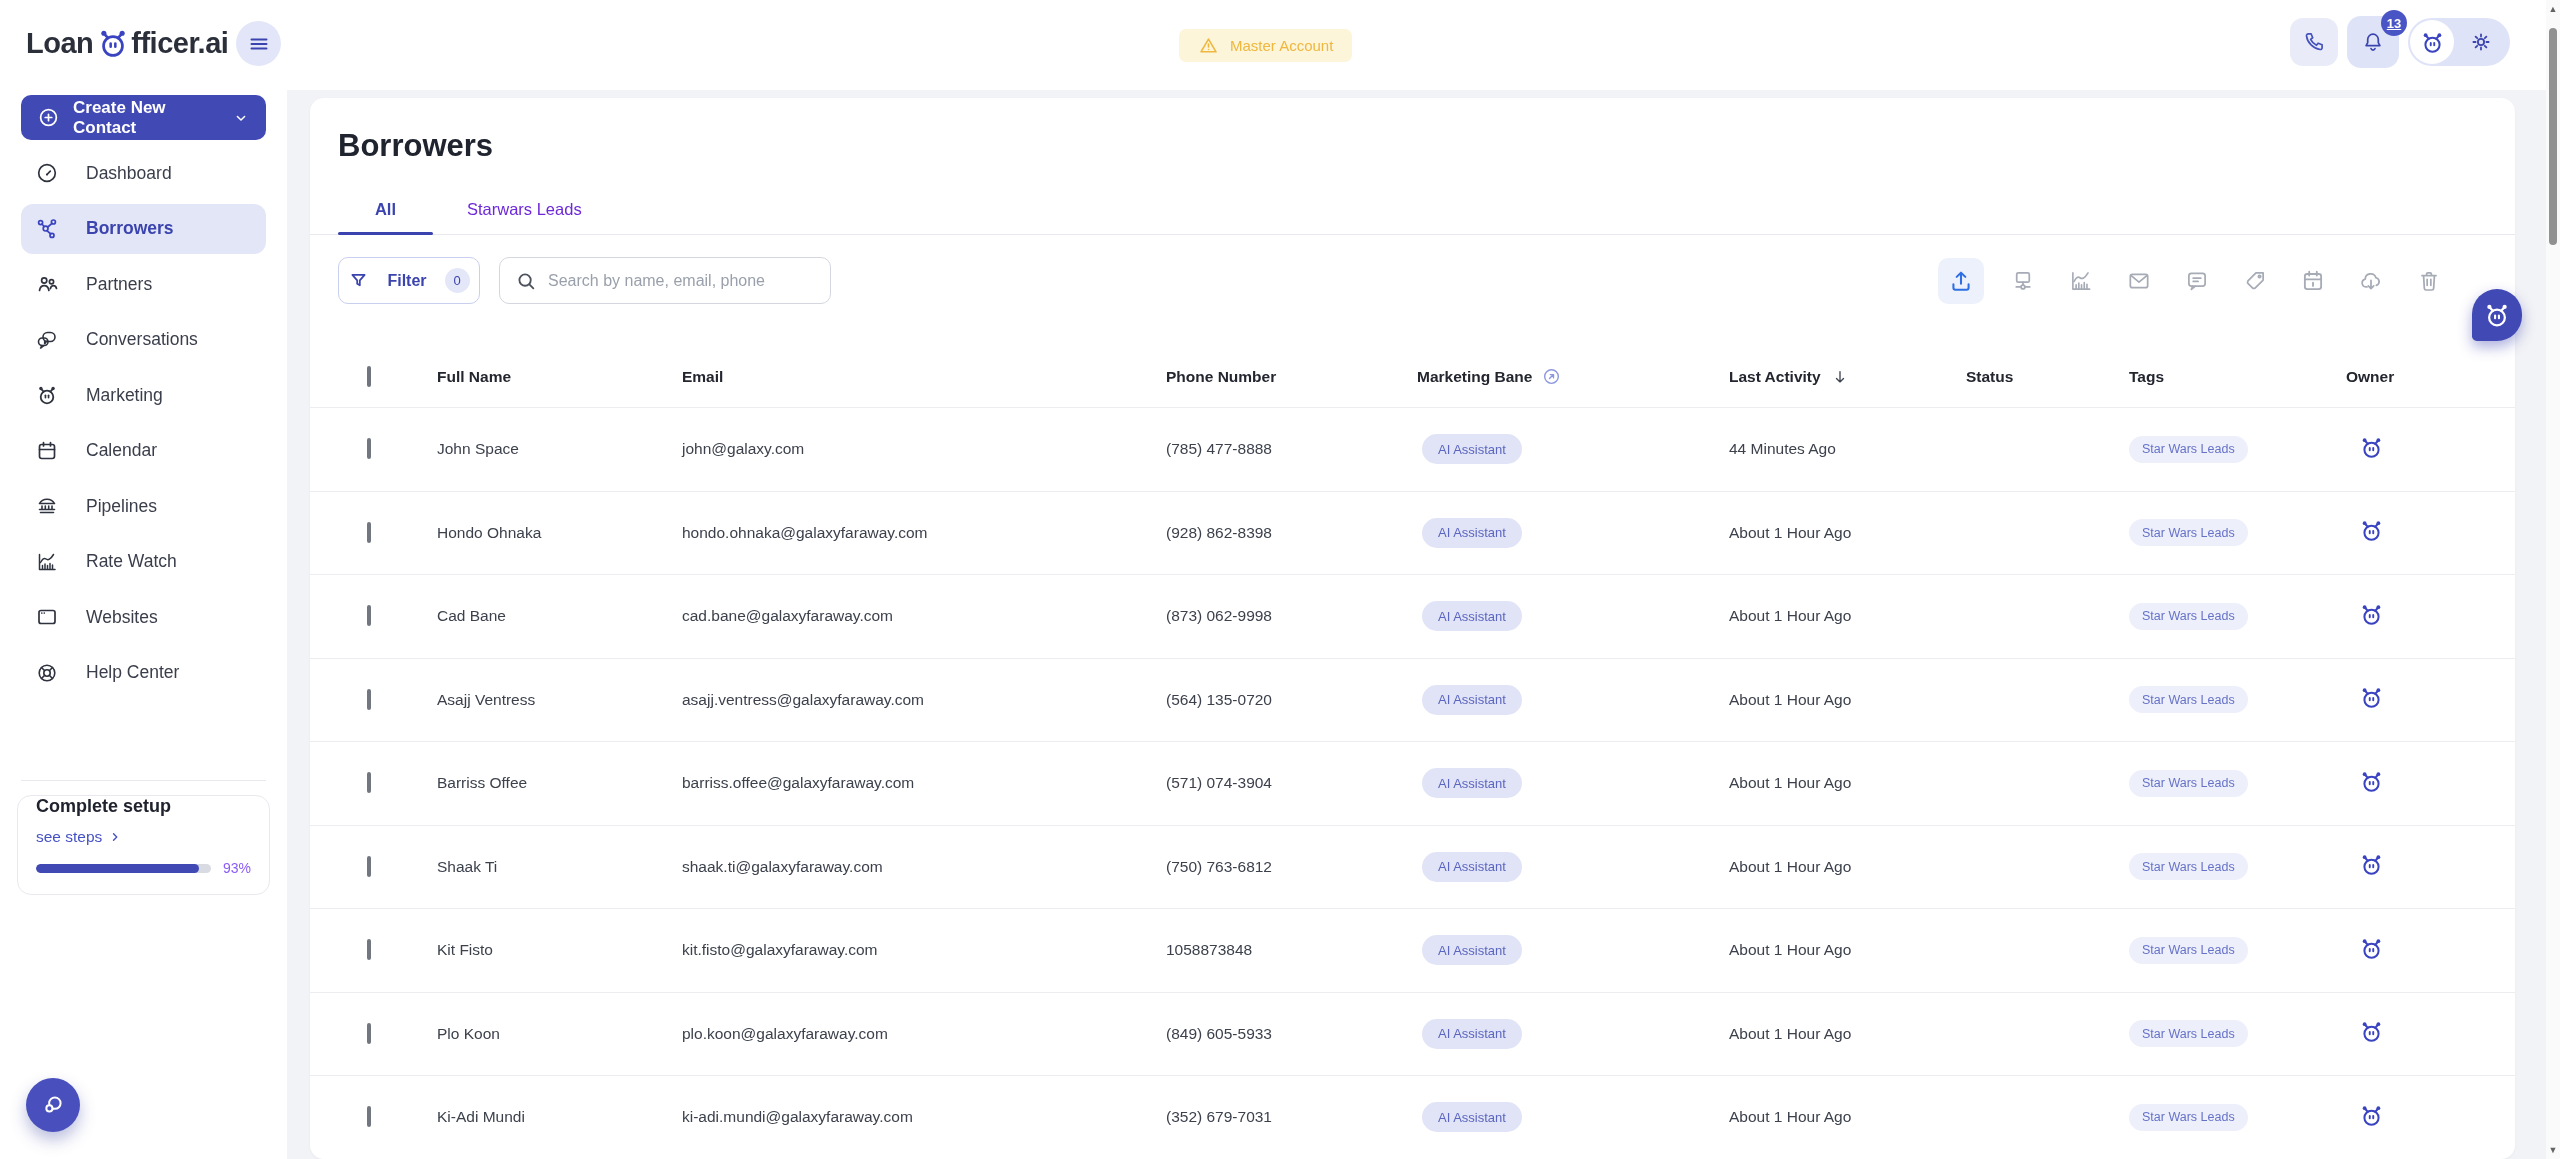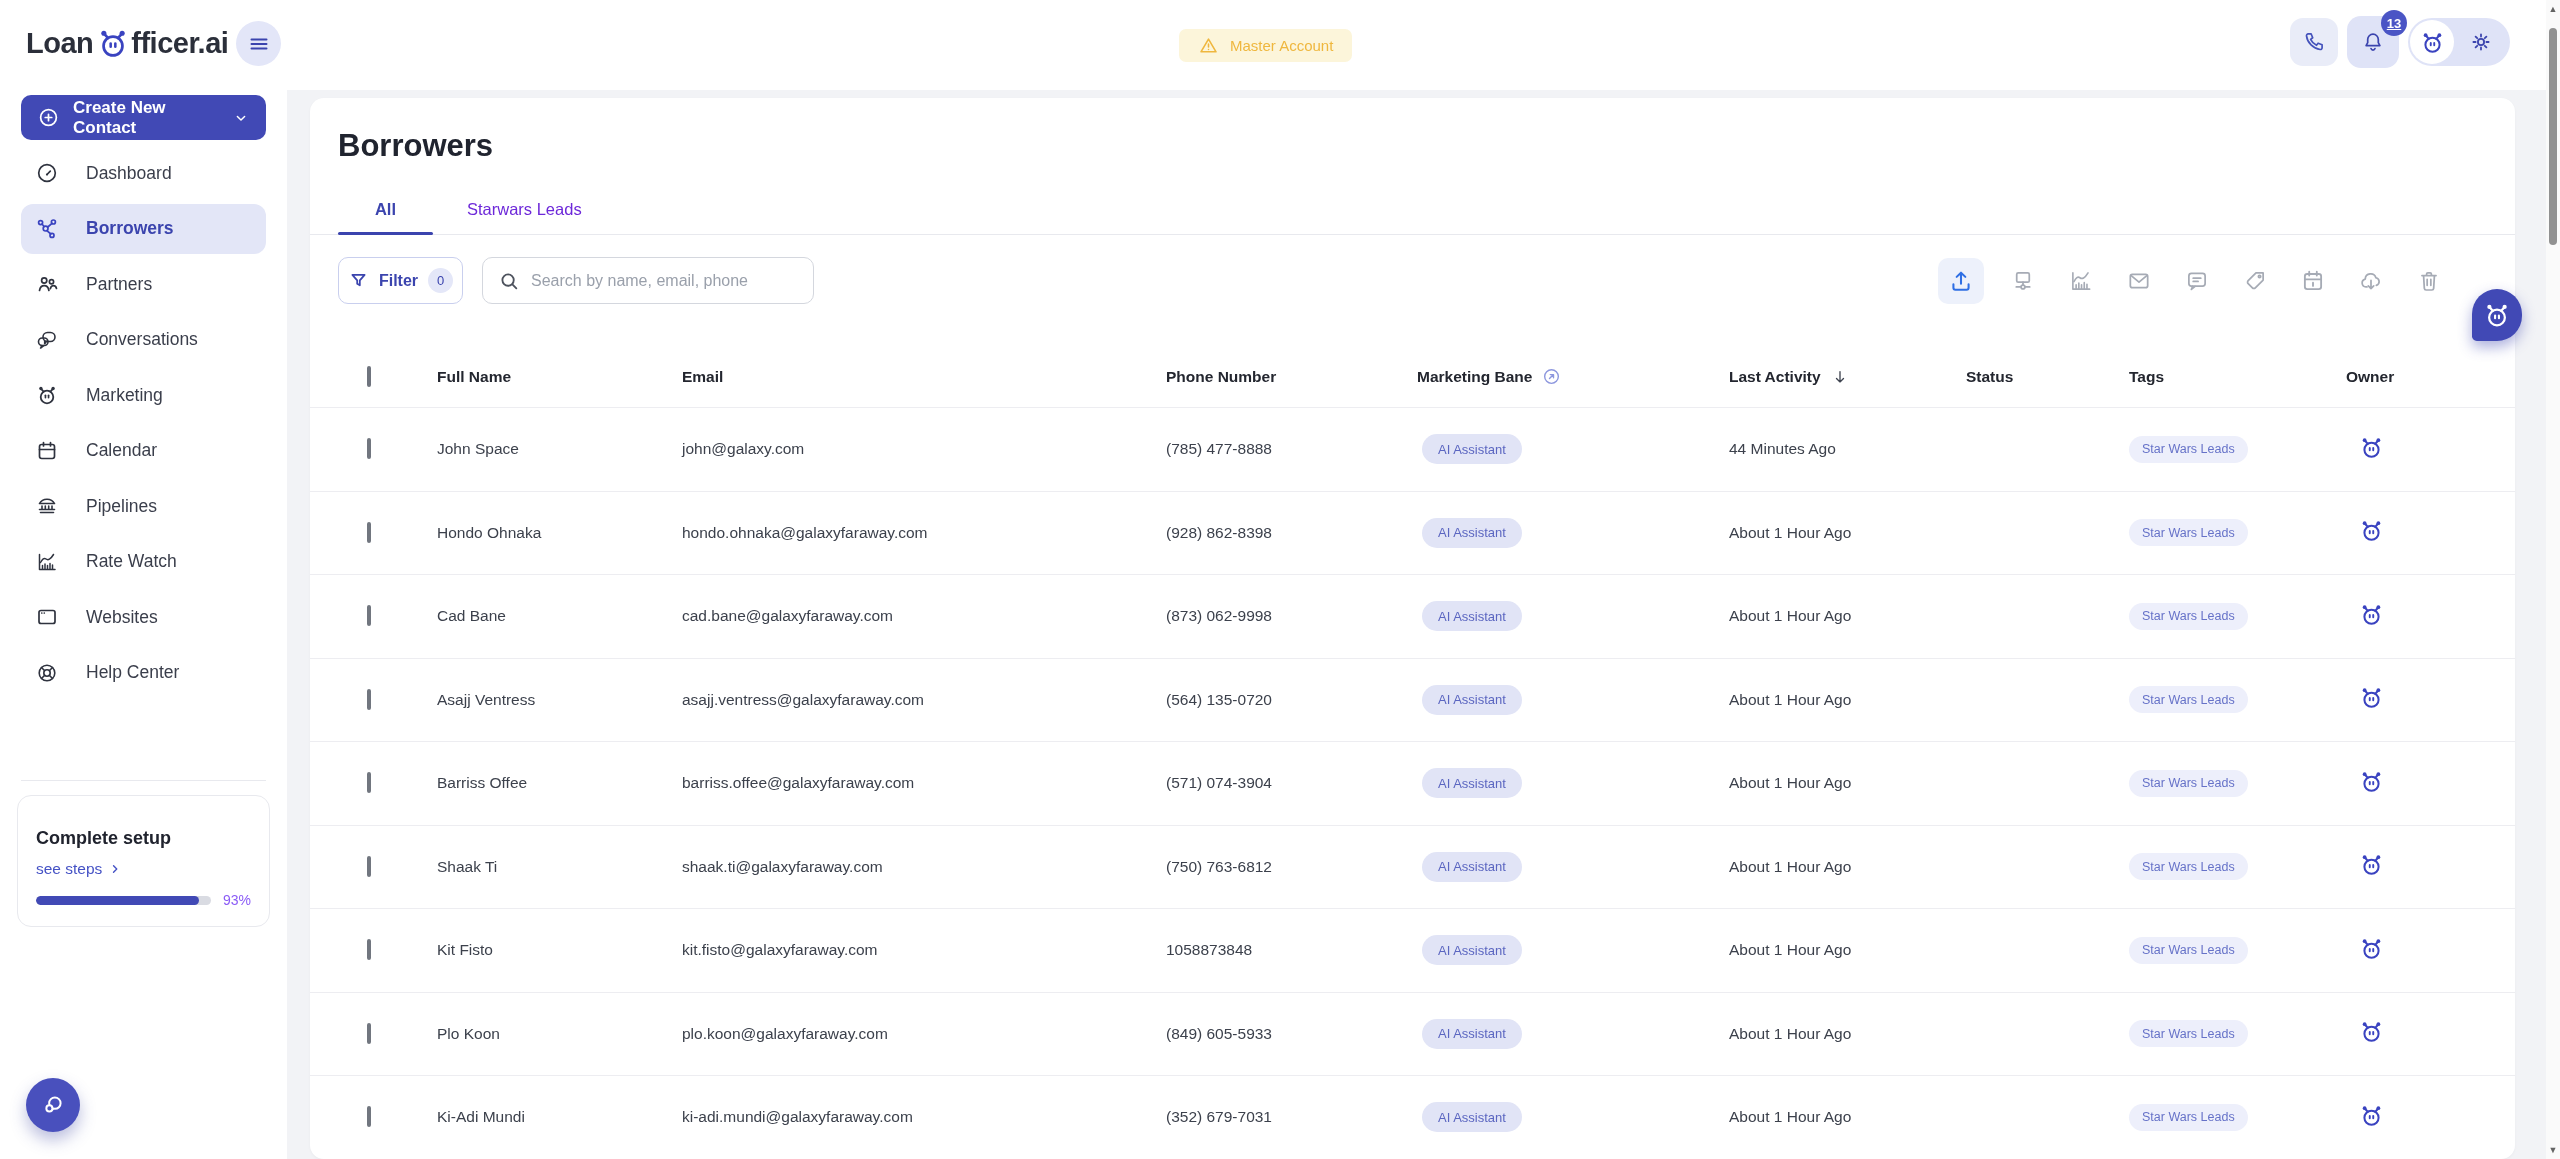--- a/index.html
+++ b/index.html
@@ -42,41 +42,41 @@
   .create-btn { position:absolute; left:21px; top:5px; width:245px; height:45px; background:#4149b5; border-radius:10px; color:#fff; display:flex; align-items:center; padding:0 16px; gap:13px; font-size:17px; font-weight:bold; cursor:pointer; }
   .create-btn .plus { width:23px; height:23px; }
   .create-btn .label { flex:1; }
   .create-btn .chev { width:18px; height:18px; }
   .nav { position:absolute; top:58px; left:21px; right:21px; }
   .nav-item { height:50px; margin-bottom:5.5px; display:flex; align-items:center; gap:27px; padding:0 14px; border-radius:12px; font-size:17.5px; color:#3a3e4b; cursor:pointer; }
   .nav-item .ic { width:24px; height:24px; color:#2f333f; }
   .nav-item.active { background:#e3e6f7; color:#3b44ae; font-weight:bold; }
   .nav-item.active .ic { color:#3a43c0; }
   .side-divider { position:absolute; top:690px; left:21px; right:21px; height:1px; background:#e8e9ee; }
-  .setup-card { position:absolute; top:705px; left:17px; width:253px; border:1px solid #e8e9ee; border-radius:14px; padding:32px 18px 18px; background:#fff; }
+  .setup-card { position:absolute; top:705px; left:17px; width:253px; border:1px solid #e8e9ee; border-radius:14px; padding:0 18px 18px; background:#fff; }
   .setup-title { font-size:18px; font-weight:bold; color:#20232e; }
   .setup-link { margin-top:11px; display:flex; align-items:center; gap:6px; color:#4552c5; font-size:15.5px; cursor:pointer; }
   .setup-link .ic { width:14px; height:14px; }
   .setup-progress-row { margin-top:14px; display:flex; align-items:center; gap:12px; }
   .progress-track { flex:1; height:9px; border-radius:5px; background:#d9dbe2; overflow:hidden; }
   .progress-fill { height:100%; background:#4149b5; border-radius:5px; }
   .progress-label { font-size:14px; color:#8b5cf6; }
   .chat-fab { position:absolute; left:26px; top:988px; width:54px; height:54px; border-radius:50%; background:#4950bd; color:#fff; display:flex; align-items:center; justify-content:center; box-shadow:0 8px 16px rgba(60,70,160,.35); cursor:pointer; }
   .chat-fab .ic { width:28px; height:28px; }
 
   
   #card { position:absolute; left:310px; top:98px; width:2205px; height:1061px; background:#fff; border-radius:14px; box-shadow:0 1px 3px rgba(16,24,40,.04); overflow:hidden; }
   .card-title { margin:30px 0 0 28px; font-size:31px; font-weight:bold; color:#20242f; }
   .tabs { margin-top:21px; padding-left:28px; border-bottom:1px solid #e8e9ee; display:flex; height:50px; }
   .tab { min-width:95px; padding:0 10px; display:flex; align-items:center; justify-content:center; font-size:16.5px; color:#6d28d9; position:relative; cursor:pointer; }
   .tab + .tab { margin-left:22px; min-width:0; padding:0 12px; }
   .tab.active { color:#3b44ae; font-weight:bold; }
   .tab.active::after { content:''; position:absolute; left:0; right:0; bottom:-1px; height:3px; background:#3b44ae; border-radius:2px; }
   .controls { margin:22px 28px 0; height:47px; display:flex; align-items:center; }
-  .filter-btn { width:125px; height:47px; border:1px solid #c9cfee; border-radius:10px; background:#fff; display:flex; align-items:center; justify-content:center; gap:10px; color:#3b44ae; font-size:16px; font-weight:bold; cursor:pointer; }
+  .filter-btn { width:142px; height:47px; border:1px solid #c9cfee; border-radius:10px; background:#fff; display:flex; align-items:center; justify-content:center; gap:18px; color:#3b44ae; font-size:16px; font-weight:bold; cursor:pointer; }
   .filter-btn .ic { width:21px; height:21px; }
   .filter-count { width:25px; height:25px; border-radius:50%; background:#e4e7f8; color:#3b44ae; font-size:13px; font-weight:normal; display:flex; align-items:center; justify-content:center; }
   .search-box { margin-left:19px; width:332px; height:47px; border:1px solid #d4d7de; border-radius:10px; display:flex; align-items:center; padding:0 15px; gap:11px; background:#fff; }
   .search-box .ic { width:22px; height:22px; color:#4d525d; }
   .search-box input { border:none; outline:none; flex:1; font-size:16px; font-family:"Liberation Sans", sans-serif; color:#353a46; background:transparent; }
   .search-box input::placeholder { color:#9aa0ab; }
   .toolbar { margin-left:auto; margin-right:45px; display:flex; align-items:center; gap:32px; }
   .tb-btn { width:26px; height:26px; color:#a6abb5; display:flex; align-items:center; justify-content:center; cursor:pointer; }
   .tb-btn .tb-ic { width:26px; height:26px; }
   .tb-btn.active { width:46px; height:46px; background:#edf1fb; border-radius:10px; color:#2f6fe4; margin-right:-6px; }

